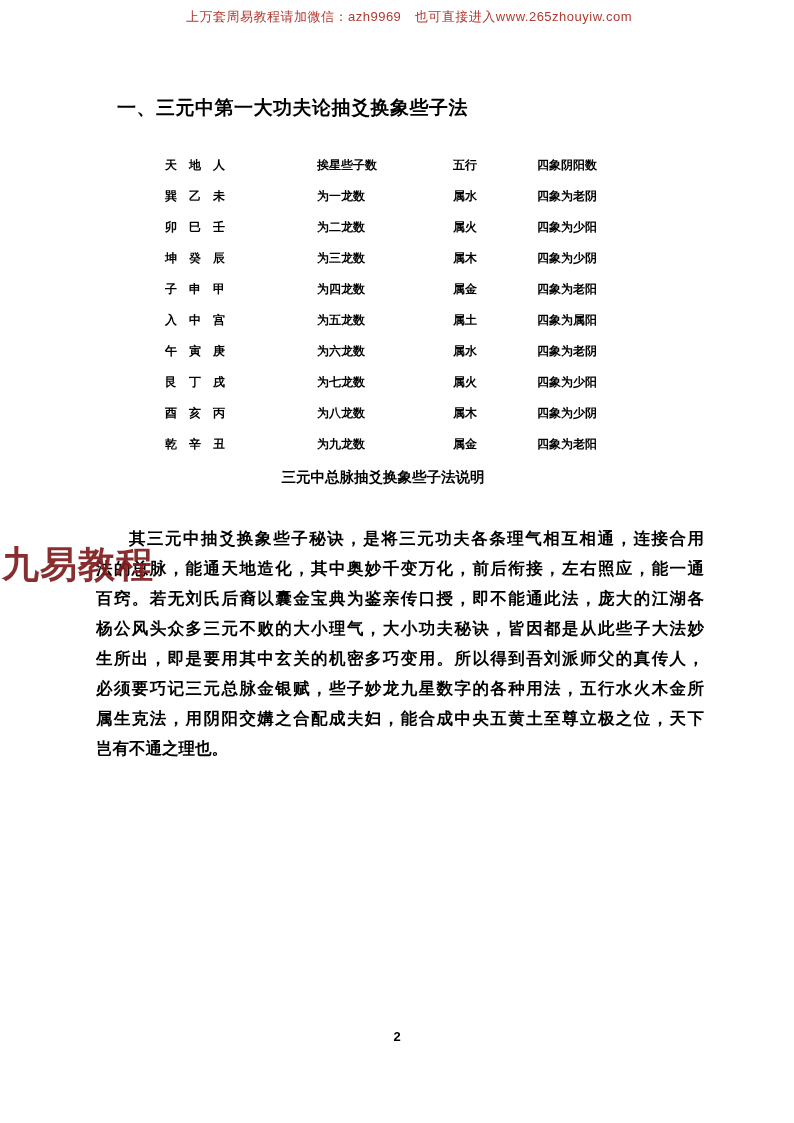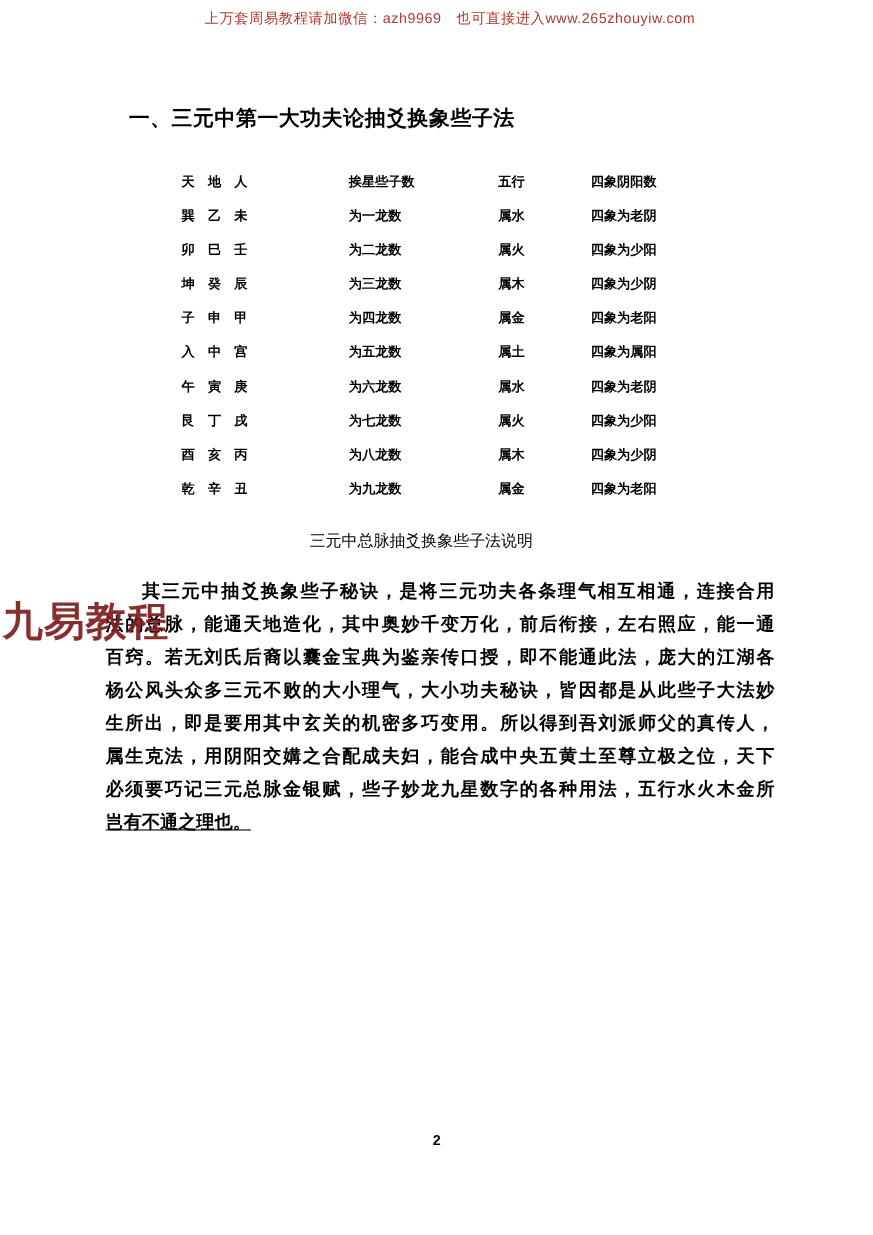--- a/index.html
+++ b/index.html
@@ -41,42 +41,42 @@
     grid-template-columns: 152px 136px 84px 188px;
     height: 31px;
     align-items: center;
     font-size: 12px;
     font-weight: bold;
     white-space: nowrap;
   }
 
   .section-subtitle {
     position: absolute;
-    top: 482px; left: 96px; width: 574px;
+    top: 468px; left: 96px; width: 574px;
     text-align: center;
     font-size: 14.5px;
-    font-weight: normal;
+    font-weight: bold;
   }
 
   .paragraph {
     position: absolute;
     top: 523px; left: 96px; width: 608px;
     font-size: 16.5px;
     font-weight: bold;
   }
   .pline {
     height: 30px;
     line-height: 30px;
     text-align: justify;
     text-align-last: justify;
     white-space: nowrap;
     overflow: hidden;
   }
   .pline.indent { padding-left: 33px; }
-  .pline.last { text-align: left; text-align-last: left; text-decoration: underline; }
+  .pline.last { text-align: left; text-align-last: left; }
 
   .watermark {
     position: absolute;
     top: 540px; left: 2px;
     font-size: 37px;
     font-weight: bold;
     color: #7f1d1d;
     letter-spacing: 1px;
     opacity: 0.92;
     z-index: 5;
@@ -164,22 +164,22 @@
   </div>
 
   <div class="section-subtitle">三元中总脉抽爻换象些子法说明</div>
 
   <div class="paragraph">
     <div class="pline indent">其三元中抽爻换象些子秘诀，是将三元功夫各条理气相互相通，连接合用</div>
     <div class="pline">法的总脉，能通天地造化，其中奥妙千变万化，前后衔接，左右照应，能一通</div>
     <div class="pline">百窍。若无刘氏后裔以囊金宝典为鉴亲传口授，即不能通此法，庞大的江湖各</div>
     <div class="pline">杨公风头众多三元不败的大小理气，大小功夫秘诀，皆因都是从此些子大法妙</div>
     <div class="pline">生所出，即是要用其中玄关的机密多巧变用。所以得到吾刘派师父的真传人，</div>
+    <div class="pline">必须要巧记三元总脉金银赋，些子妙龙九星数字的各种用法，五行水火木金所</div>
     <div class="pline">属生克法，用阴阳交媾之合配成夫妇，能合成中央五黄土至尊立极之位，天下</div>
-    <div class="pline">必须要巧记三元总脉金银赋，些子妙龙九星数字的各种用法，五行水火木金所</div>
     <div class="pline last">岂有不通之理也。</div>
   </div>
 
   <div class="watermark">九易教程</div>
 
   <div class="page-number">2</div>
 
 </div>
 
 </body></html>

